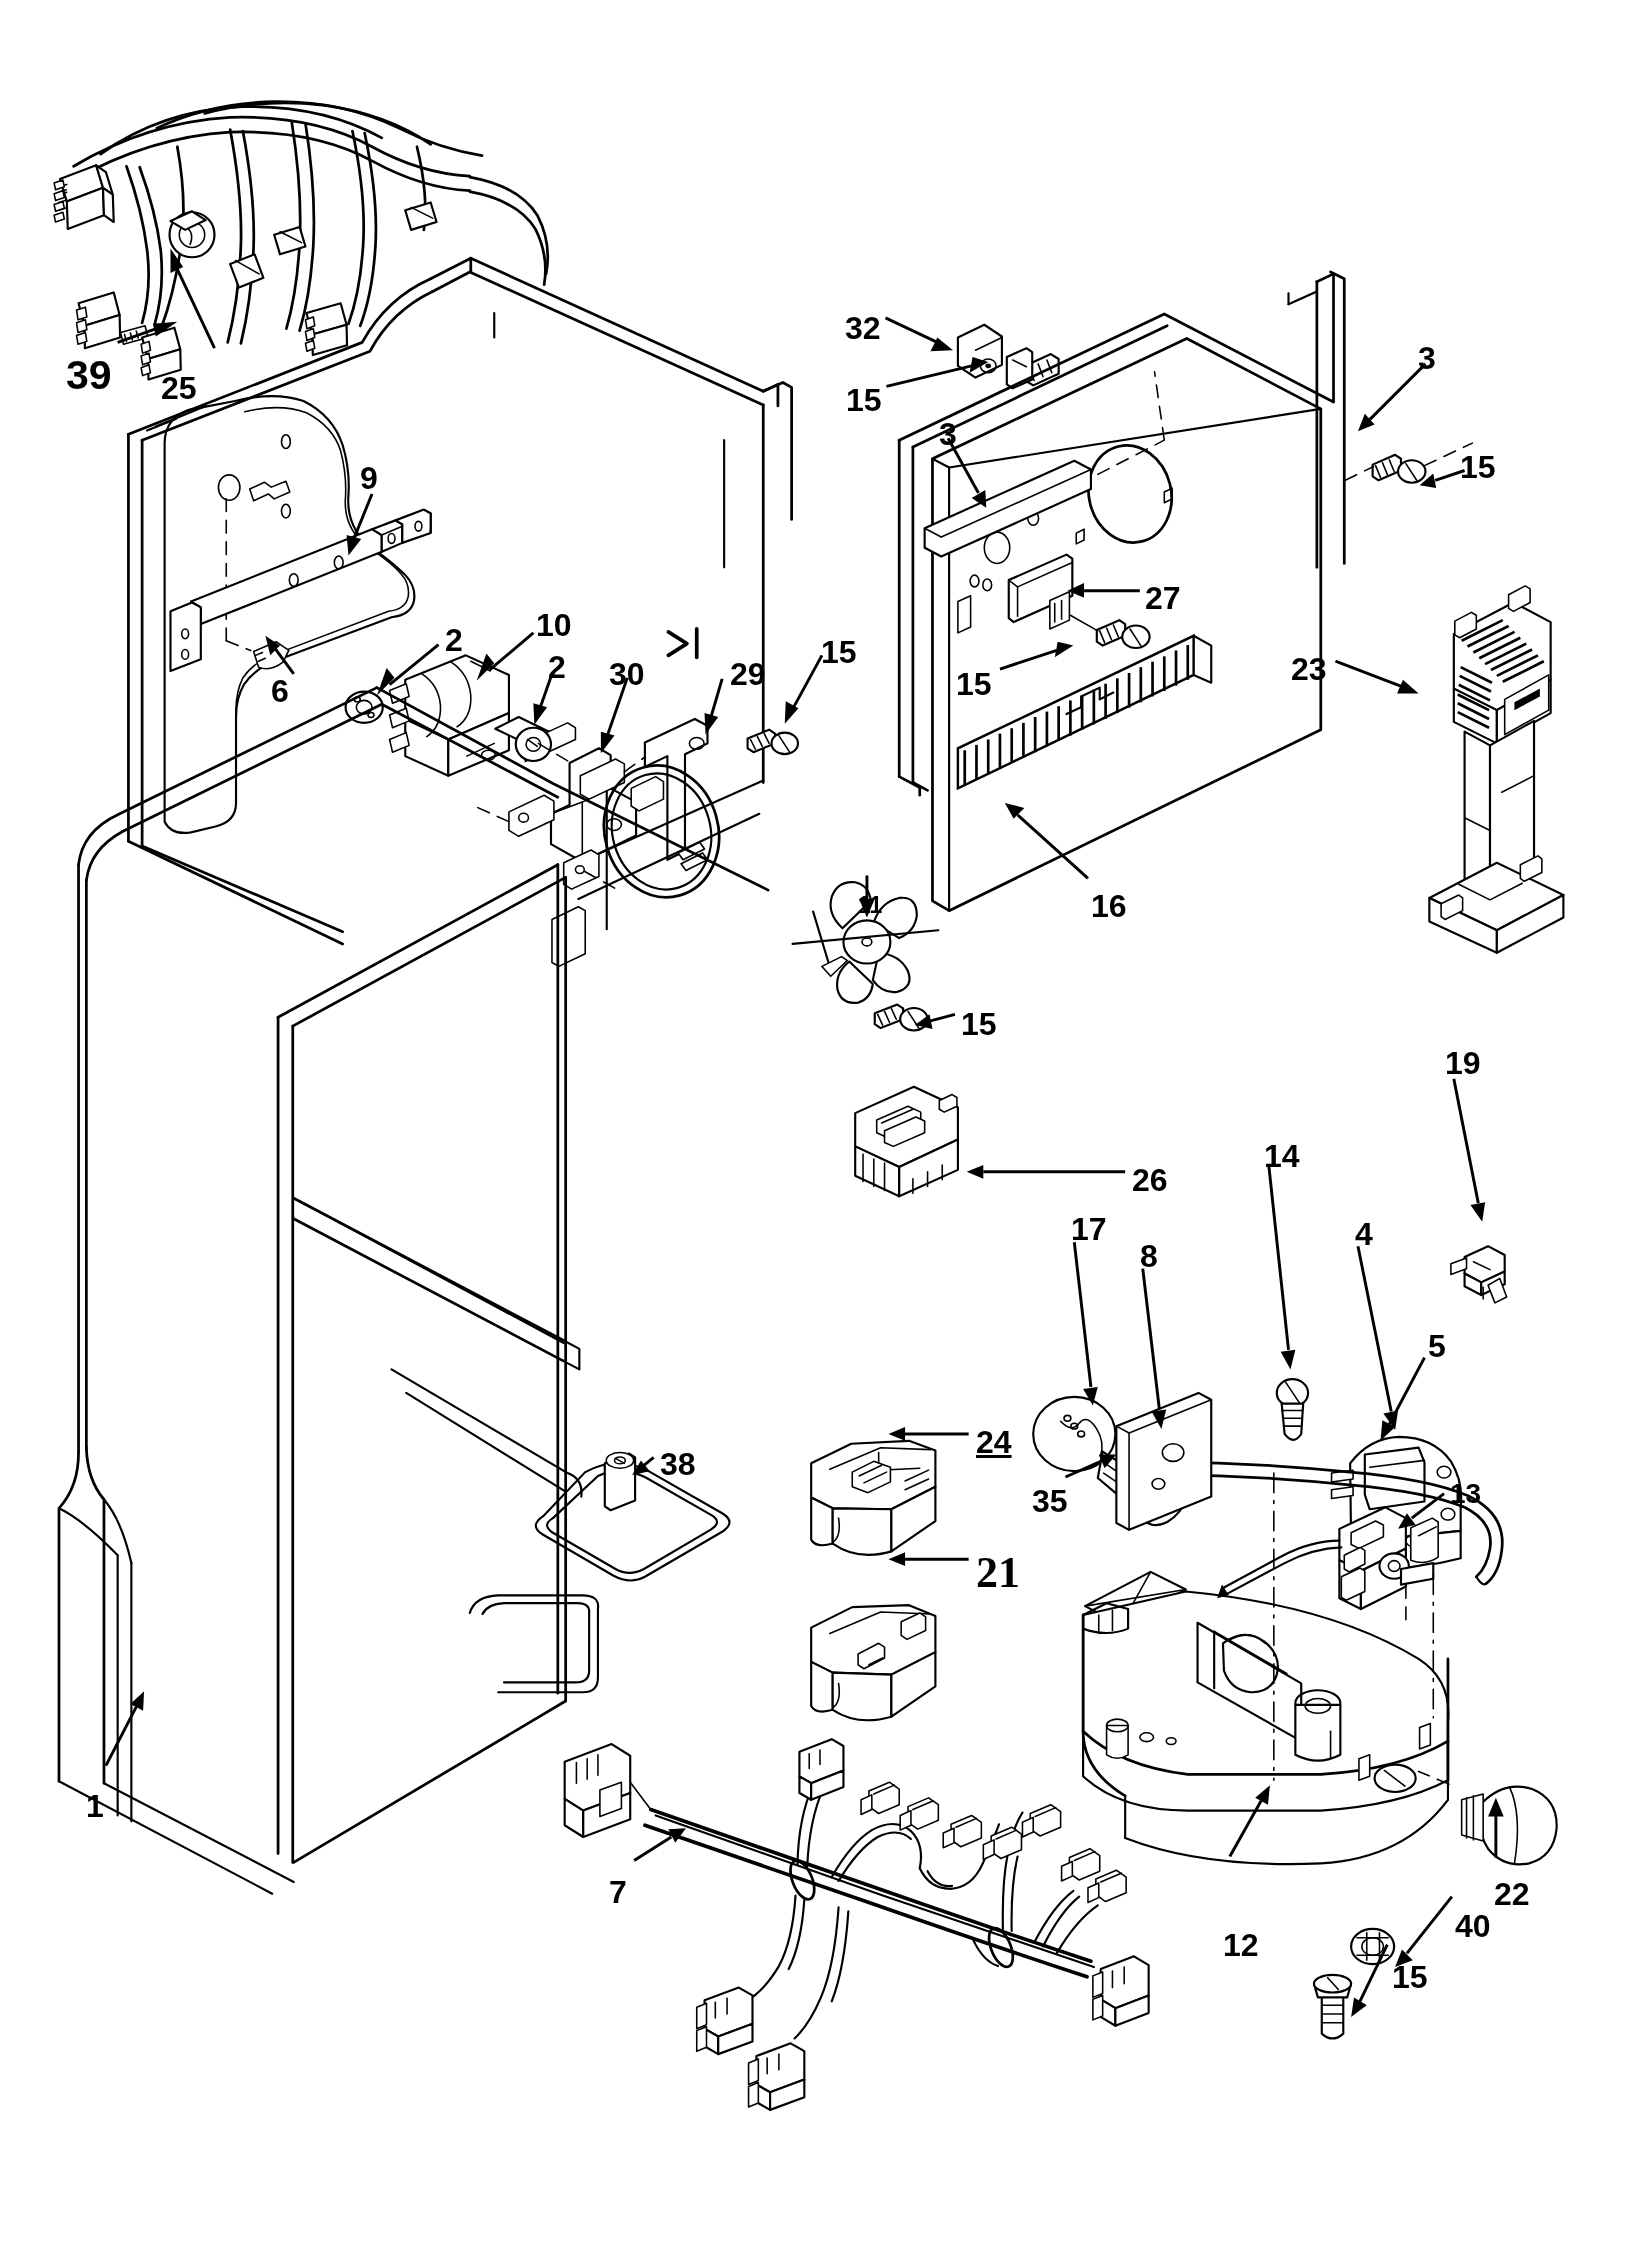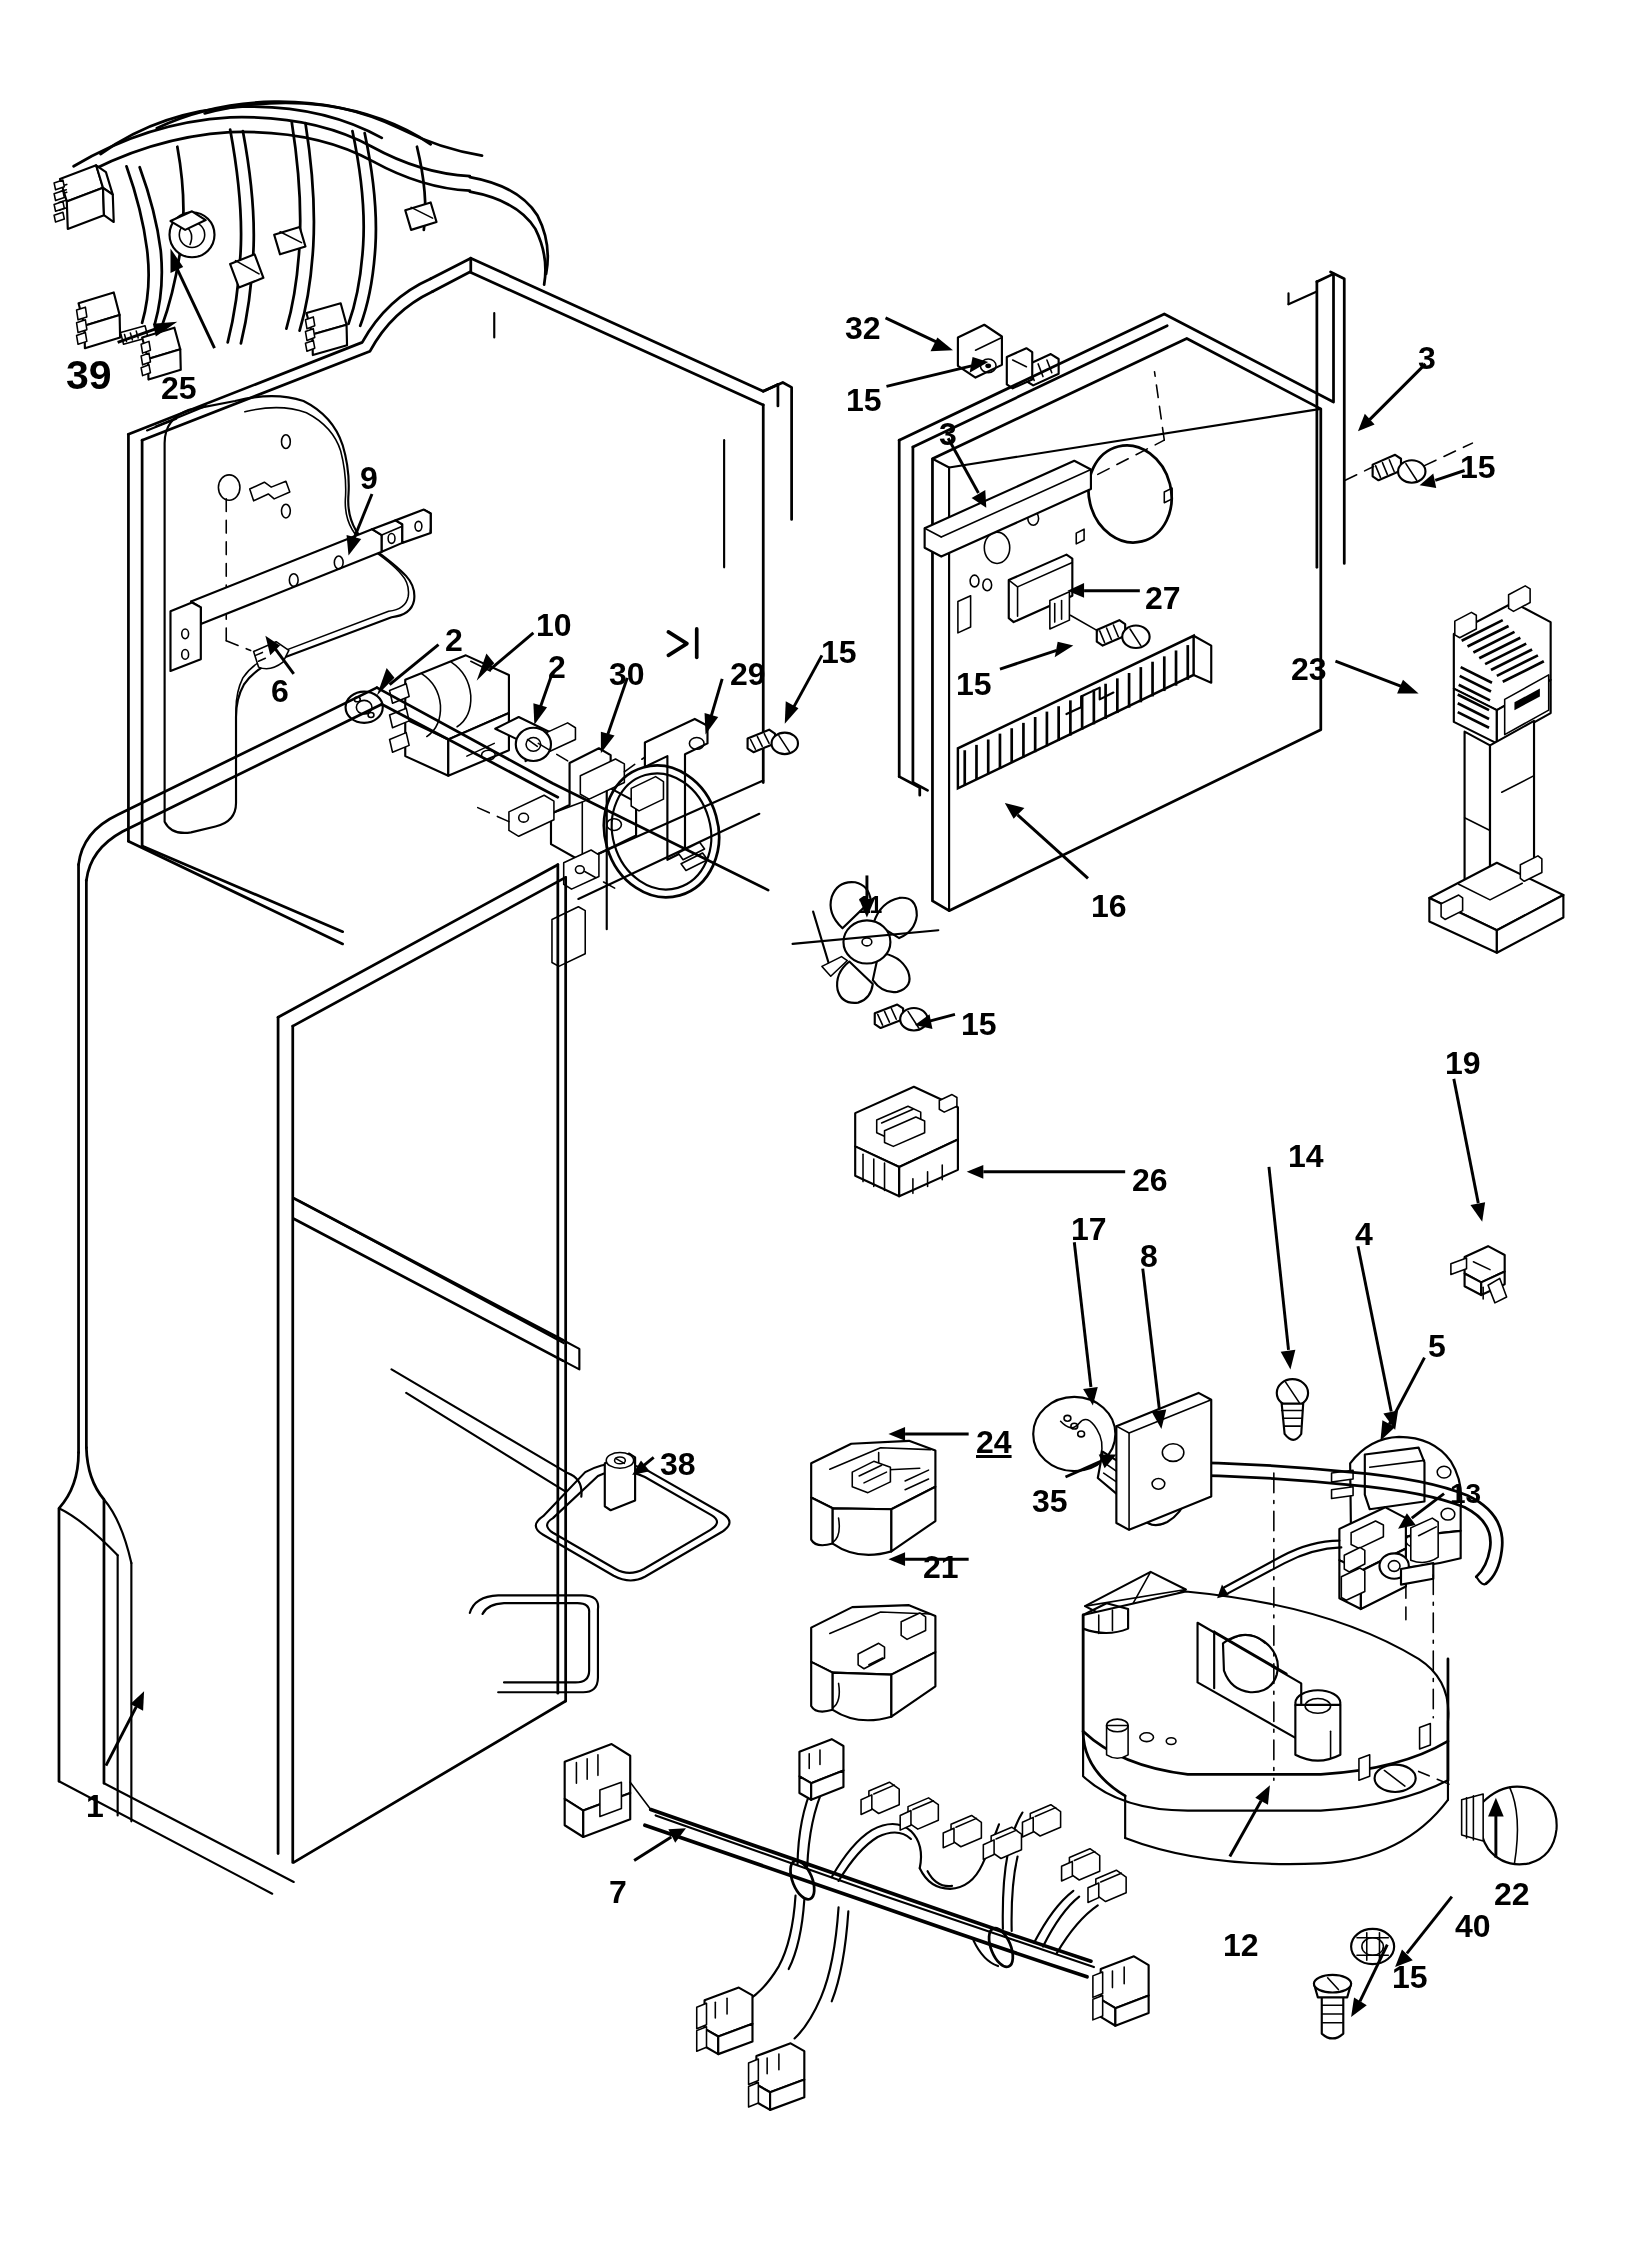--- a/index.html
+++ b/index.html
@@ -954,28 +954,28 @@
   <div class="callout" style="left:846px;top:384px;font-size:32px;">15</div>
   <div class="callout" style="left:939px;top:418px;font-size:32px;">3</div>
   <div class="callout" style="left:1418px;top:342px;font-size:32px;">3</div>
   <div class="callout" style="left:1460px;top:451px;font-size:32px;">15</div>
   <div class="callout" style="left:1145px;top:582px;font-size:32px;">27</div>
   <div class="callout" style="left:956px;top:668px;font-size:32px;">15</div>
   <div class="callout" style="left:1291px;top:653px;font-size:32px;">23</div>
   <div class="callout" style="left:1091px;top:890px;font-size:32px;">16</div>
   <div class="callout" style="left:1445px;top:1047px;font-size:32px;">19</div>
   <div class="callout" style="left:1132px;top:1164px;font-size:32px;">26</div>
-  <div class="callout" style="left:1264px;top:1140px;font-size:32px;margin-left:24px;">14</div>
+  <div class="callout" style="left:1264px;top:1140px;font-size:32px;">14</div>
   <div class="callout" style="left:1071px;top:1213px;font-size:32px;">17</div>
   <div class="callout" style="left:1140px;top:1240px;font-size:32px;">8</div>
   <div class="callout" style="left:1355px;top:1218px;font-size:32px;">4</div>
   <div class="callout" style="left:1428px;top:1330px;font-size:32px;">5</div>
   <div class="callout" style="left:976px;top:1426px;font-size:32px;text-decoration:underline;">24</div>
   <div class="callout" style="left:1032px;top:1485px;font-size:32px;">35</div>
-  <div class="callout" style="left:923px;top:1551px;font-size:32px;">21</div>
+  <div class="callout" style="left:976px;top:1551px;font-size:44px;font-family:Liberation Serif, serif;">21</div>
   <div class="callout" style="left:1450px;top:1480px;font-size:28px;">13</div>
   <div class="callout" style="left:660px;top:1448px;font-size:32px;">38</div>
   <div class="callout" style="left:86px;top:1790px;font-size:32px;">1</div>
   <div class="callout" style="left:609px;top:1876px;font-size:32px;">7</div>
   <div class="callout" style="left:1223px;top:1881px;font-size:32px;margin-top:48px;">12</div>
   <div class="callout" style="left:1455px;top:1910px;font-size:32px;">40</div>
   <div class="callout" style="left:1494px;top:1878px;font-size:32px;">22</div>
   <div class="callout" style="left:1392px;top:1961px;font-size:32px;">15</div>
 
   </div>

